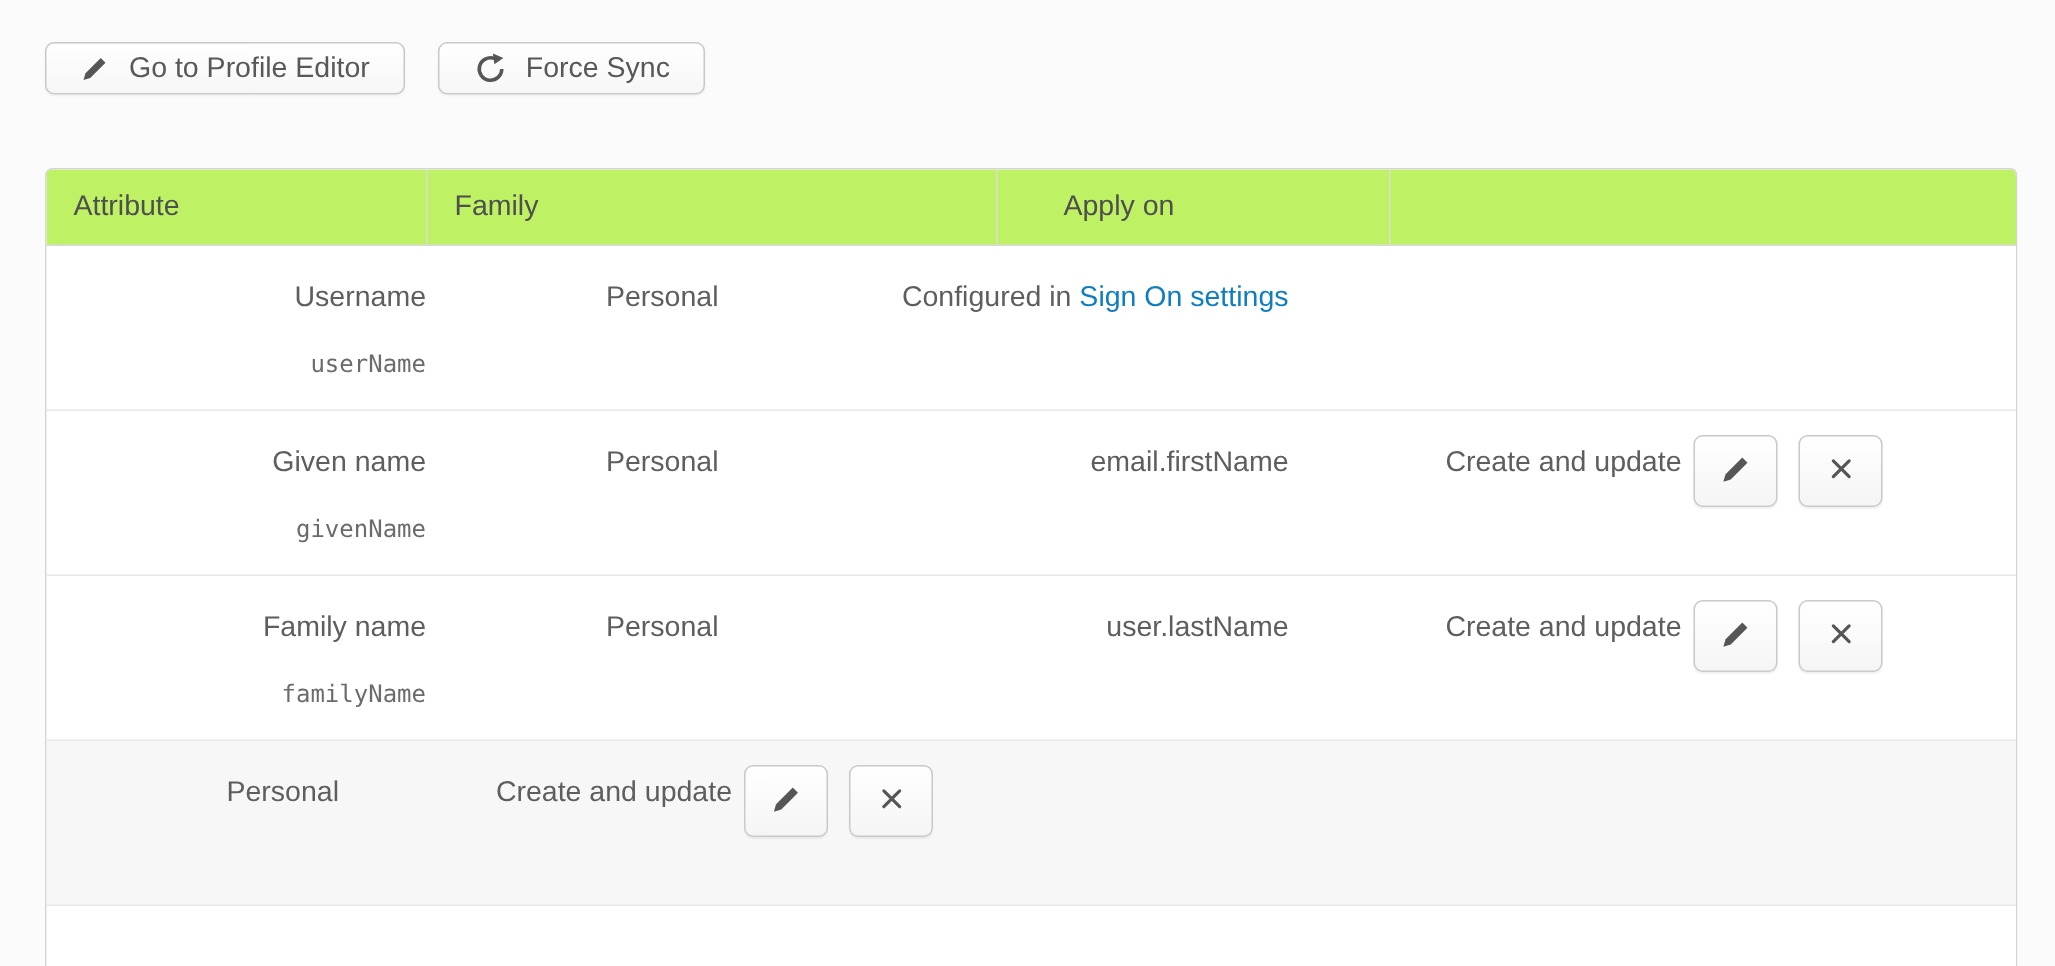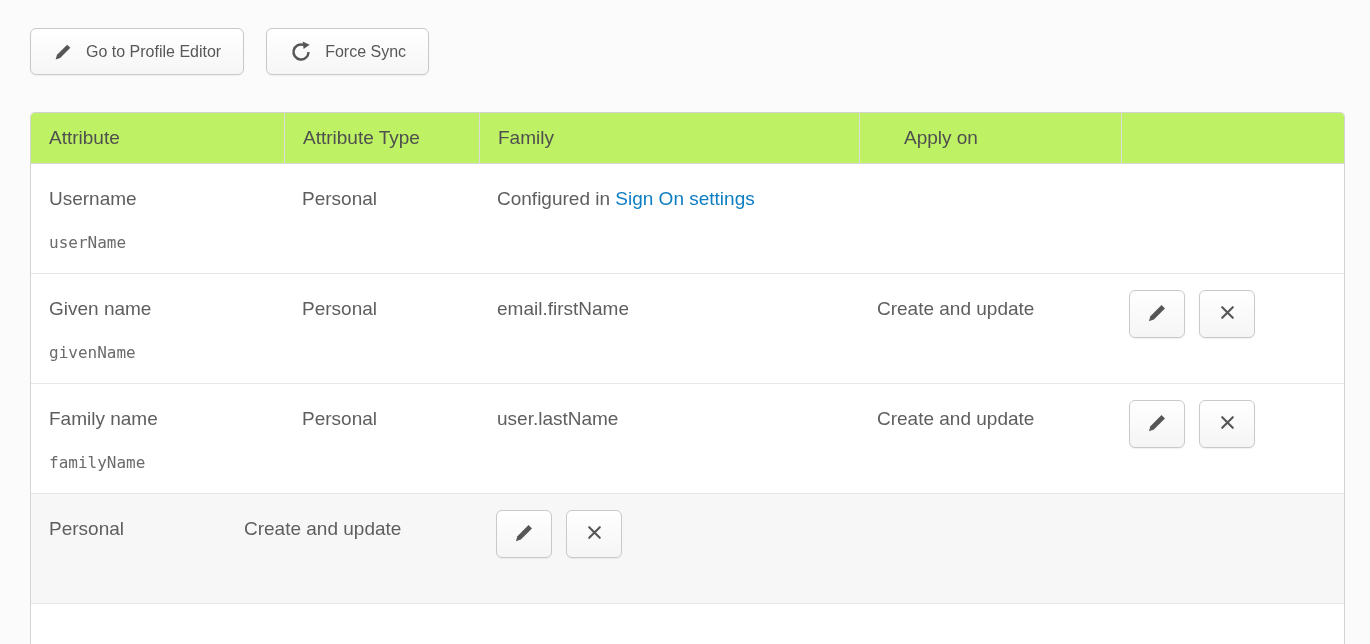--- a/index.html
+++ b/index.html
@@ -11,25 +11,25 @@
     color:#5e5e5e;
   }
 
   
   .toolbar {
     position:absolute; top:28px; left:30px;
     display:flex; gap:22px;
   }
   .btn {
     display:inline-flex; align-items:center; gap:12px;
-    height:47px; padding:0 22px;
+    height:35px; padding:0 22px;
     background:linear-gradient(#ffffff,#f6f6f6);
     border:1px solid #c9c9c9; border-radius:6px;
     box-shadow:0 1px 2px rgba(0,0,0,0.05);
-    font-family:inherit; font-size:16px; color:#585858;
+    font-family:inherit; font-size:19px; color:#585858;
     cursor:pointer; white-space:nowrap;
   }
   .btn .ico { display:inline-flex; align-items:center; justify-content:center; }
 
   
   .table {
     position:absolute; top:112px; left:30px;
     width:1315px; height:532px;
     background:#ffffff;
     border:1px solid #d4d4d4; border-bottom:none;
@@ -52,21 +52,21 @@
   .c4 { width:262px;padding-left:44px; } .c5 { flex:1; }
 
   .row {
     display:flex; height:110px;
     background:#ffffff;
     border-bottom:1px solid #e8e8e8;
   }
   .row.highlight { background:#f7f7f7; }
   .row.partial { height:41px; border-bottom:none; }
 
-  .td { padding:24px 0 0 18px; font-size:19px; color:#5e5e5e; }
+  .td { padding:24px 0 0 18px; font-size:19px; color:#5e5e5e;text-align:right; }
   .attr-label { line-height:22px; margin-bottom:24px; }
   .attr-name {
     font-family:"DejaVu Sans Mono", monospace;
     font-size:16px; color:#6b6b6b; line-height:18px;
   }
   .value-link { color:#0e7ec3; text-decoration:none; cursor:pointer; }
 
   .actions { display:flex; gap:14px; padding:16px 0 0 8px; }
   .icon-btn {
     width:56px; height:48px;
@@ -97,21 +97,20 @@
       </svg>
     </span>
     <span>Force Sync</span>
   </button>
 </div>
 
 <div class="table">
 
   <div class="thead">
     <div class="th c1">Attribute</div>
-    <div class="th c2">Attribute Type</div>
     <div class="th c3">Family</div>
     <div class="th c4">Apply on</div>
     <div class="th c5"></div>
   </div>
 
   <div class="row">
     <div class="td c1">
       <div class="attr-label">Username</div>
       <div class="attr-name">userName</div>
     </div>

